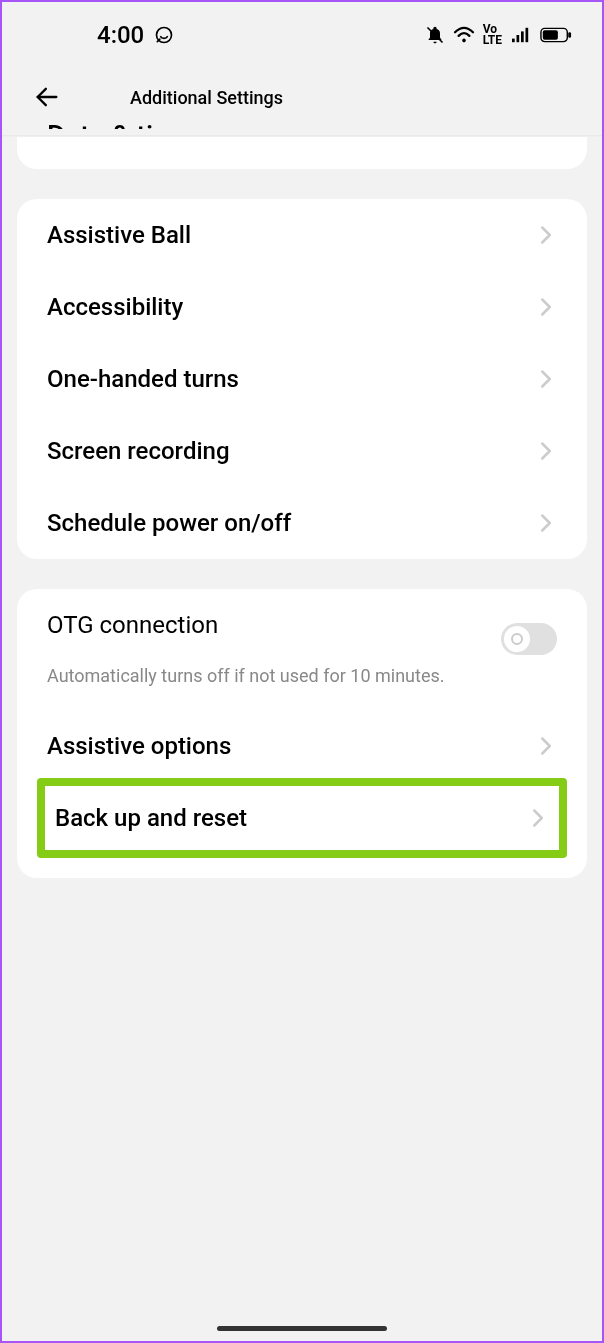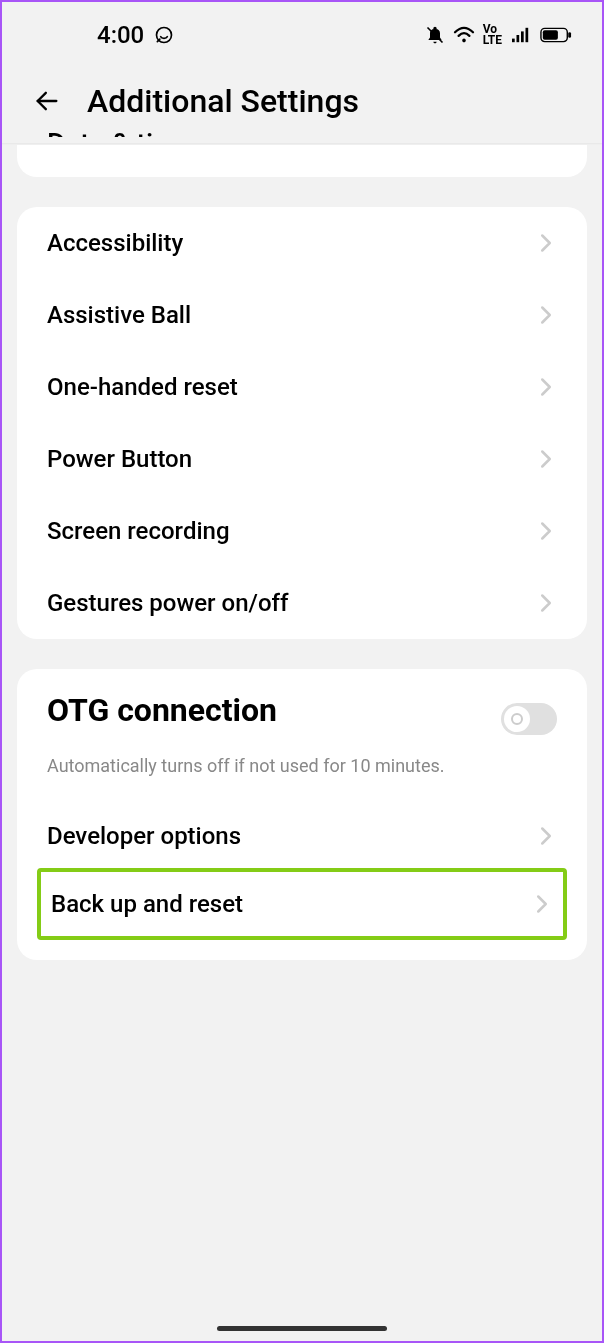--- a/index.html
+++ b/index.html
@@ -60,23 +60,24 @@
     .back-arrow {
       width: 30px;
       height: 30px;
       display: flex;
       align-items: center;
       justify-content: center;
       cursor: pointer;
     }
     
     .header-title {
-      font-size: 32px;
+      font-size: 18px;
       font-weight: 500;
       color: #000;
+      margin-left: 43px;
     }
     
     .content {
       padding: 0 15px;
     }
     
     .card {
       background: #fff;
       border-radius: 20px;
       margin-bottom: 30px;
@@ -145,22 +146,22 @@
       justify-content: space-between;
       padding: 22px 30px;
     }
     
     .toggle-text {
       flex: 1;
       padding-right: 20px;
     }
     
     .toggle-title {
-      font-size: 32px;
-      font-weight: 700;
+      font-size: 24px;
+      font-weight: 400;
       color: #000;
       margin-bottom: 6px;
     }
     
     .toggle-subtitle {
       font-size: 18px;
       color: #888;
       line-height: 1.4;
       margin-top: 24px;
     }
@@ -190,21 +191,21 @@
     
     .toggle-knob::after {
       content: "";
       width: 8px;
       height: 8px;
       border: 2px solid #ccc;
       border-radius: 50%;
     }
     
     .highlight-box {
-      border: 4px solid #84cc16;
+      border: 8px solid #84cc16;
       border-radius: 4px;
       margin: -4px 20px 20px 20px;
     }
     
     .highlight-box .settings-row {
       padding: 18px 10px;
     }
     
     .home-indicator {
       position: absolute;
@@ -282,81 +283,73 @@
 <div class="content">
 
   <div class="card-cut">
     <div class="partial-row">
       <span class="partial-label">Date &amp; time</span>
     </div>
   </div>
 
   <div class="card">
     <div class="settings-row">
+      <span class="settings-label">Assistive Ball</span>
+      <span class="chevron">
+        <svg width="14" height="20" viewBox="0 0 10 16" fill="none" stroke="#ccc" stroke-width="2" stroke-linecap="round" stroke-linejoin="round">
+            <polyline points="2 2 8 8 2 14"></polyline>
+          </svg>
+      </span>
+    </div>
+    <div class="settings-row">
       <span class="settings-label">Accessibility</span>
       <span class="chevron">
         <svg width="14" height="20" viewBox="0 0 10 16" fill="none" stroke="#ccc" stroke-width="2" stroke-linecap="round" stroke-linejoin="round">
             <polyline points="2 2 8 8 2 14"></polyline>
           </svg>
       </span>
     </div>
     <div class="settings-row">
-      <span class="settings-label">Assistive Ball</span>
-      <span class="chevron">
-        <svg width="14" height="20" viewBox="0 0 10 16" fill="none" stroke="#ccc" stroke-width="2" stroke-linecap="round" stroke-linejoin="round">
-            <polyline points="2 2 8 8 2 14"></polyline>
-          </svg>
-      </span>
-    </div>
-    <div class="settings-row">
-      <span class="settings-label">One-handed reset</span>
-      <span class="chevron">
-        <svg width="14" height="20" viewBox="0 0 10 16" fill="none" stroke="#ccc" stroke-width="2" stroke-linecap="round" stroke-linejoin="round">
-            <polyline points="2 2 8 8 2 14"></polyline>
-          </svg>
-      </span>
-    </div>
-    <div class="settings-row">
-      <span class="settings-label">Power Button</span>
+      <span class="settings-label">One-handed turns</span>
       <span class="chevron">
         <svg width="14" height="20" viewBox="0 0 10 16" fill="none" stroke="#ccc" stroke-width="2" stroke-linecap="round" stroke-linejoin="round">
             <polyline points="2 2 8 8 2 14"></polyline>
           </svg>
       </span>
     </div>
     <div class="settings-row">
       <span class="settings-label">Screen recording</span>
       <span class="chevron">
         <svg width="14" height="20" viewBox="0 0 10 16" fill="none" stroke="#ccc" stroke-width="2" stroke-linecap="round" stroke-linejoin="round">
             <polyline points="2 2 8 8 2 14"></polyline>
           </svg>
       </span>
     </div>
     <div class="settings-row">
-      <span class="settings-label">Gestures power on/off</span>
+      <span class="settings-label">Schedule power on/off</span>
       <span class="chevron">
         <svg width="14" height="20" viewBox="0 0 10 16" fill="none" stroke="#ccc" stroke-width="2" stroke-linecap="round" stroke-linejoin="round">
             <polyline points="2 2 8 8 2 14"></polyline>
           </svg>
       </span>
     </div>
   </div>
 
   <div class="card">
     <div class="toggle-row">
       <div class="toggle-text">
         <div class="toggle-title">OTG connection</div>
         <div class="toggle-subtitle">Automatically turns off if not used for 10 minutes.</div>
       </div>
       <div class="toggle-switch">
         <div class="toggle-knob"></div>
       </div>
     </div>
     <div class="settings-row">
-      <span class="settings-label">Developer options</span>
+      <span class="settings-label">Assistive options</span>
       <span class="chevron">
         <svg width="14" height="20" viewBox="0 0 10 16" fill="none" stroke="#ccc" stroke-width="2" stroke-linecap="round" stroke-linejoin="round">
             <polyline points="2 2 8 8 2 14"></polyline>
           </svg>
       </span>
     </div>
     <div class="highlight-box">
       <div class="settings-row">
         <span class="settings-label">Back up and reset</span>
         <span class="chevron">

